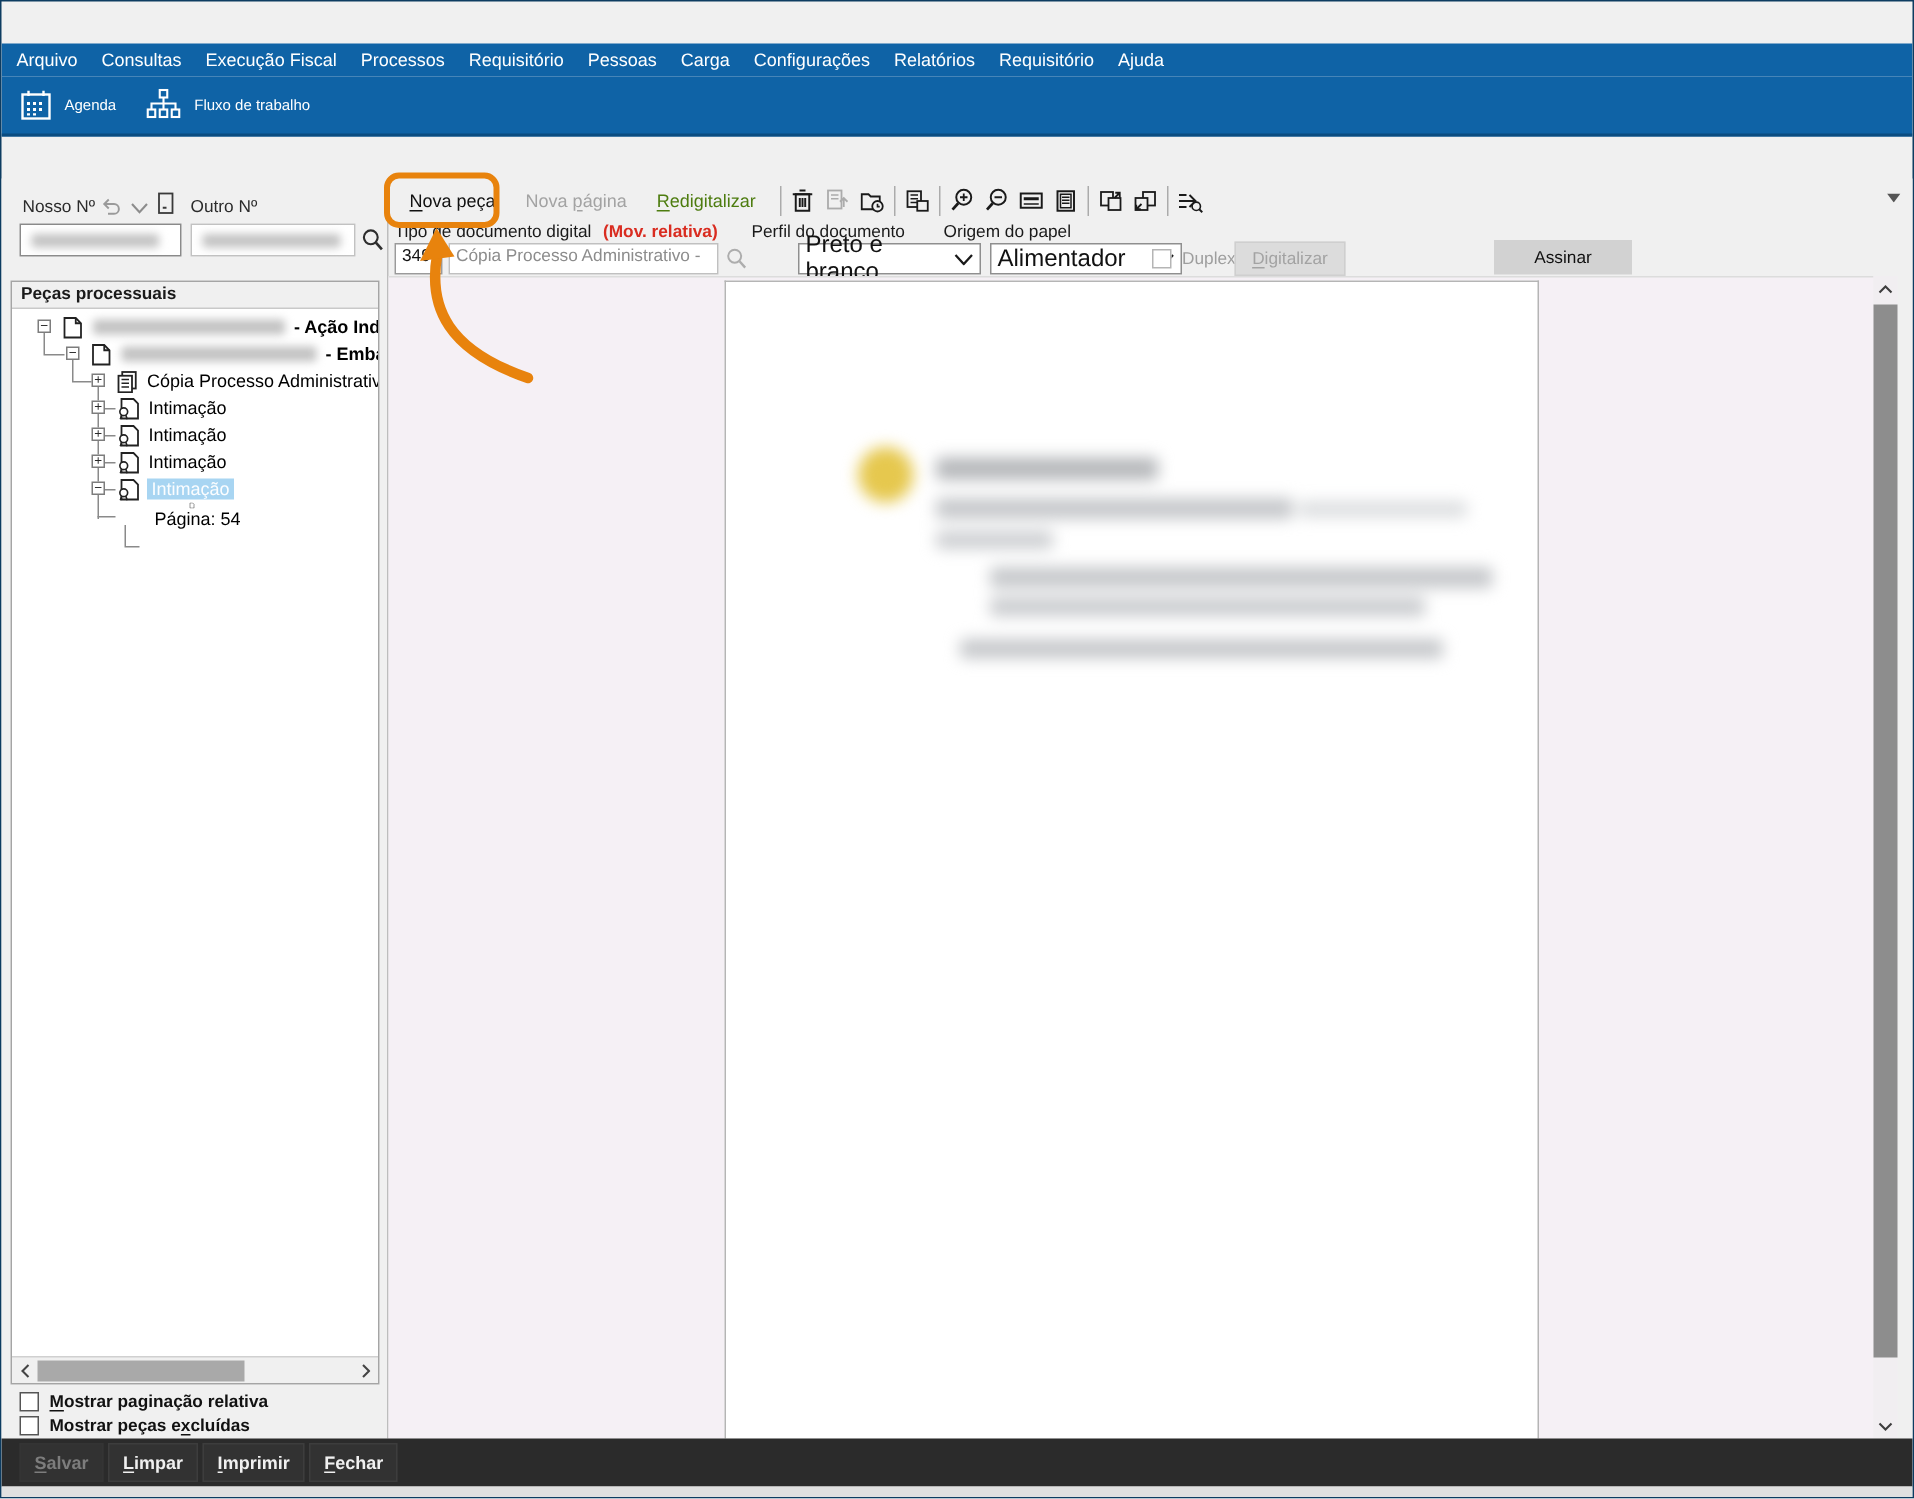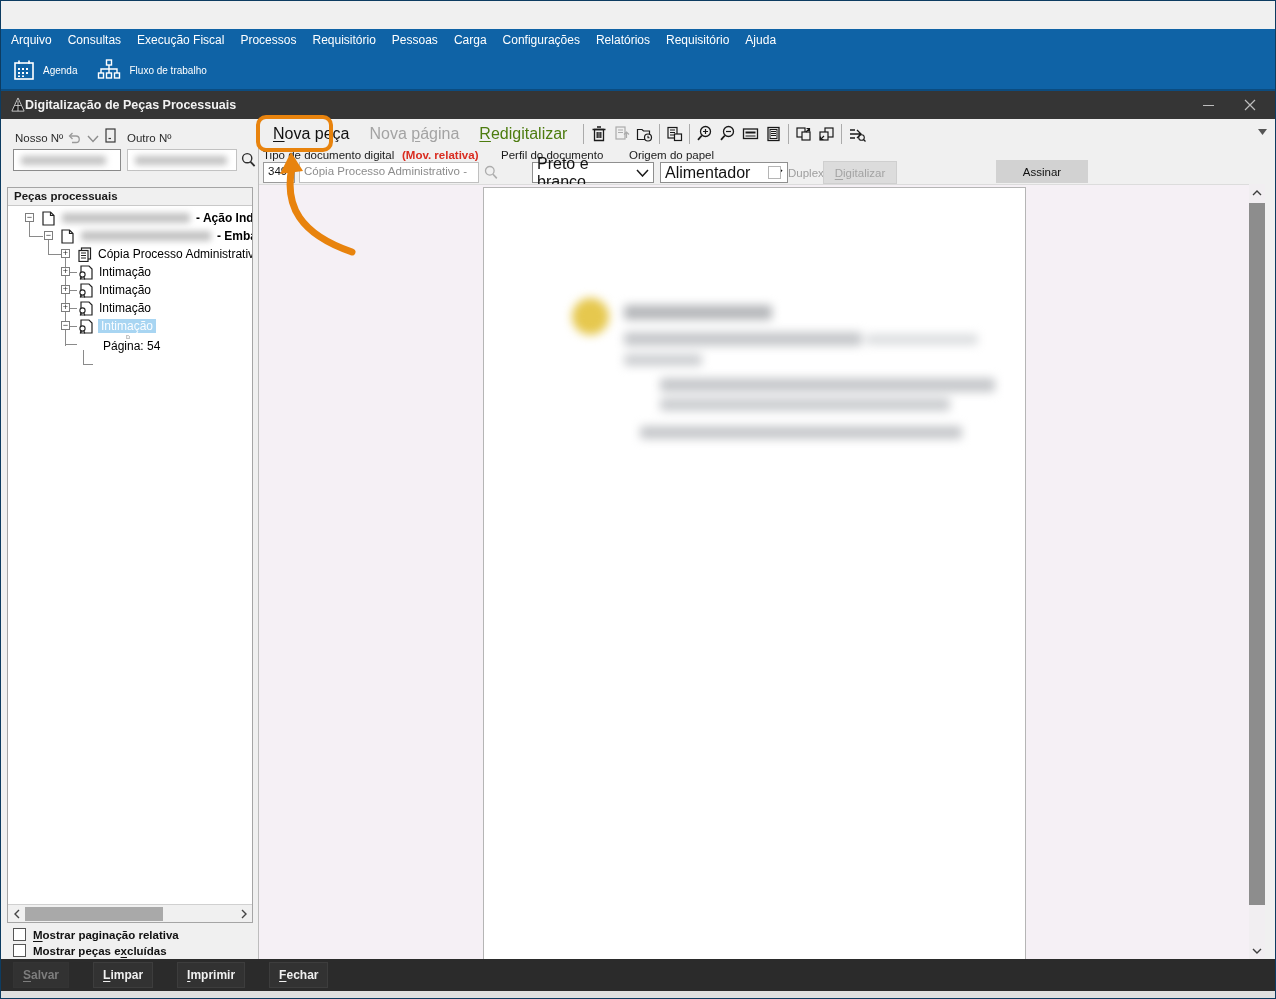--- a/index.html
+++ b/index.html
@@ -41,21 +41,21 @@
   .hscroll { height:18px; background:#f0f0f0; border-top:1px solid #d0d0d0; position:relative; }
   .hthumb { position:absolute; left:17px; top:2px; width:138px; height:14px; background:#a9a9a9; }
   .sarrow { position:absolute; top:1px; width:15px; height:16px; display:flex; align-items:center; justify-content:center; color:#444; font-size:11px; }
 
   .cbrow { position:absolute; display:flex; align-items:center; gap:7px; height:15px; }
   .cbox { width:13px; height:13px; background:#fff; border:1px solid #555; }
   .cbrow .lbl2 { font-size:11.5px; font-weight:700; color:#111; }
 
   
   .d-toolbar { position:absolute; left:258px; top:0; width:1018px; height:29px; display:flex; align-items:center; }
-  .tbtn { font-size:16px; padding:5px 8px;text-align:center; }
+  .tbtn { font-size:12px; padding:5px 8px;text-align:center; }
   .sep { width:1px; height:20px; background:#ababab; margin:0 3px; }
   .icon-slot { width:23px; height:24px; display:flex; align-items:center; justify-content:center; }
 
   
   .fld-lbl { position:absolute; font-size:11.5px; color:#1a1a1a; }
   .in { position:absolute; background:#fff; border:1px solid #9a9a9a; font-size:11.5px; color:#111; padding:2px 4px; overflow:hidden; white-space:nowrap; }
   .dd { position:absolute; background:#fff; border:1px solid #8f8f8f; font-size:16px; color:#111; display:flex; align-items:center; padding:0 4px;margin-left:31px; }
   .dd .txt { flex:1; }
   .pbtn { position:absolute; display:flex; align-items:center; justify-content:center; font-size:11.5px; }
 
@@ -63,21 +63,21 @@
   .preview { position:absolute; left:258px; top:65px; width:990px; height:775px; background:#f5f0f5; border-top:1px solid #dcdcdc; overflow:hidden; }
   .page { position:absolute; left:224px; top:2px; width:543px; height:773px; background:#fff; border:1px solid #b5b5b5; border-bottom:none; overflow:hidden; }
   .page .blurwrap { position:absolute; inset:0; filter:blur(5px); }
   .bl { position:absolute; border-radius:3px; }
 
   .vscroll { position:absolute; left:1248px; top:65px; width:16px; height:775px; background:#f1eef1; }
   .vthumb { position:absolute; left:0; top:19px; width:16px; height:702px; background:#8d8d8d; }
   .varrow { position:absolute; left:0; width:16px; height:17px; display:flex; align-items:center; justify-content:center; }
 
   
-  .child-footer { position:absolute; left:0; top:958px; width:100%; height:32px; background:#2b2b2b; display:flex; align-items:center; gap:24px; padding-left:12px; }
+  .child-footer { position:absolute; left:0; top:958px; width:100%; height:32px; background:#2b2b2b; display:flex; align-items:center; gap:3px; padding-left:12px; }
   .fbtn { font-size:12px; color:#f0f0f0; background:#323232; border:1px solid #3d3d3d; padding:5px 9px; font-weight:600; }
   .fbtn.dis { color:#7d7d7d; border-color:#343434; }
   .bottom-strip { position:absolute; left:0; top:990px; width:100%; height:9px; background:#e0e0e0; }
 
   .annot { position:absolute; left:0; top:0; width:1276px; height:999px; pointer-events:none; z-index:60; }
   u, .uk { text-decoration:underline; text-underline-offset:2px; }
 </style>
 </head>
 <body>
 
@@ -121,39 +121,20 @@
         <rect x="9.5" y="1" width="5" height="5" stroke="#fff" stroke-width="1.4"></rect>
         <path d="M12 6 V10 M4 14 V10 H20 V14 M12 10 V14" stroke="#fff" stroke-width="1.4"></path>
         <rect x="1.5" y="14" width="5" height="5" stroke="#fff" stroke-width="1.4"></rect>
         <rect x="9.5" y="14" width="5" height="5" stroke="#fff" stroke-width="1.4"></rect>
         <rect x="17.5" y="14" width="5" height="5" stroke="#fff" stroke-width="1.4"></rect>
       </svg>
       <span>Fluxo de trabalho</span>
     </div>
   </div>
 
-  <div class="child-titlebar">
-    <svg class="abs" style="left:9px;top:6px;" width="16" height="16" viewBox="0 0 17 17">
-      <path d="M8.5 1 L15 15 H2 Z" fill="#1d1d1d" stroke="#cfcfcf" stroke-width="1"></path>
-      <path d="M8.5 4 L8.5 15 M5.5 9 L11.5 9" stroke="#cfcfcf" stroke-width="1" fill="none"></path>
-    </svg>
-    <span class="title" style="margin-left:24px;">Digitalização de Peças Processuais</span>
-    <div class="winctl" style="margin-right:4px;">
-      <div class="btn">
-        <svg width="11" height="11" viewBox="0 0 11 11">
-            <path d="M0 5.5 H11" stroke="#bdbdbd" stroke-width="1"></path>
-          </svg>
-      </div>
-      <div class="btn">
-        <svg width="12" height="12" viewBox="0 0 12 12">
-            <path d="M1 1 L11 11 M11 1 L1 11" stroke="#bdbdbd" stroke-width="1.2"></path>
-          </svg>
-      </div>
-    </div>
-  </div>
 
   <div class="child-body">
 
     <div class="left-panel">
       <span class="lbl abs" style="left:14px;top:13px;">Nosso Nº</span>
       <svg class="abs" style="left:66px;top:12px;" width="14" height="14" viewBox="0 0 14 14" fill="none">
         <path d="M3 5 H9 A3.2 3.2 0 0 1 9 11.5 H5" stroke="#9a9a9a" stroke-width="1.3"></path>
         <path d="M5.5 2 L2.5 5 L5.5 8" stroke="#9a9a9a" stroke-width="1.3"></path>
       </svg>
       <svg class="abs" style="left:86px;top:16px;" width="12" height="8" viewBox="0 0 12 8" fill="none">

